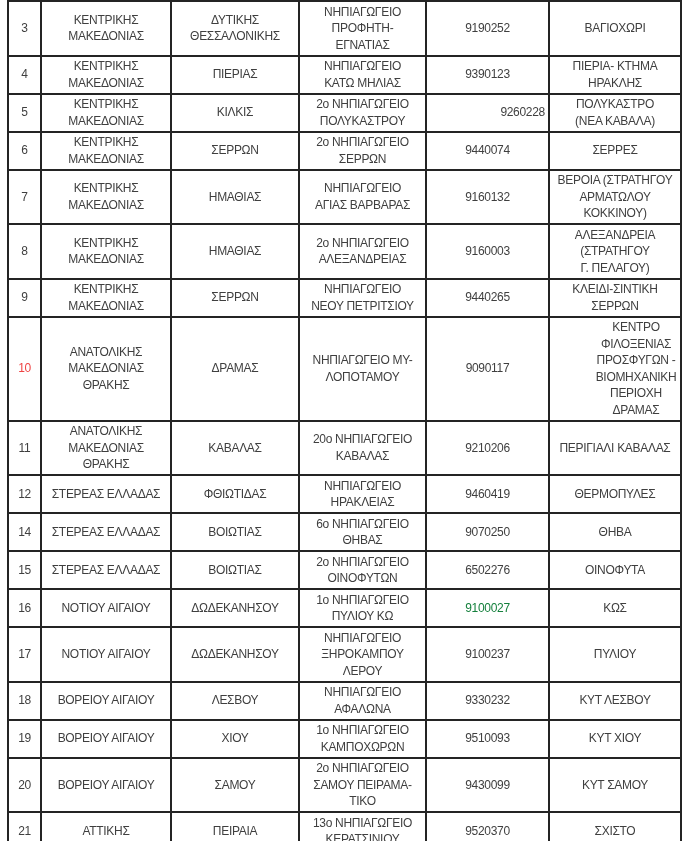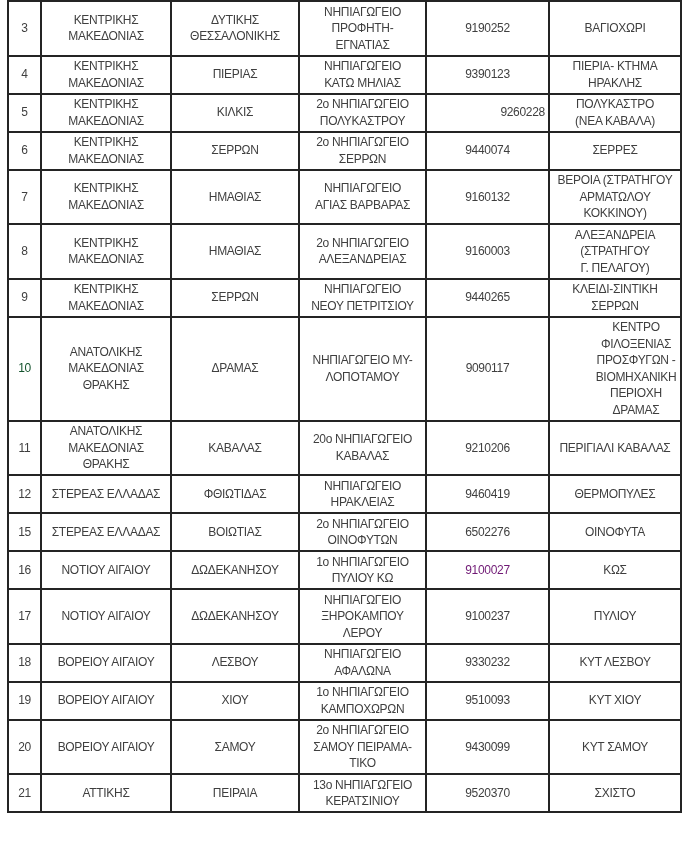--- a/index.html
+++ b/index.html
@@ -131,21 +131,21 @@
     <td class="col-region" style="color: rgb(63, 63, 63); border-color: rgb(36, 36, 36);">ΚΕΝΤΡΙΚΗΣ
 ΜΑΚΕΔΟΝΙΑΣ</td>
     <td class="col-pref" style="color: rgb(63, 63, 63); border-color: rgb(36, 36, 36);">ΣΕΡΡΩΝ</td>
     <td class="col-school" style="color: rgb(63, 63, 63); border-color: rgb(36, 36, 36);">ΝΗΠΙΑΓΩΓΕΙΟ
 ΝΕΟΥ ΠΕΤΡΙΤΣΙΟΥ</td>
     <td class="col-code" style="color: rgb(63, 63, 63); border-color: rgb(36, 36, 36);">9440265</td>
     <td class="col-loc" style="color: rgb(63, 63, 63); border-color: rgb(36, 36, 36);">ΚΛΕΙΔΙ-ΣΙΝΤΙΚΗ
 ΣΕΡΡΩΝ</td>
   </tr>
         <tr>
-    <td class="col-no" style="color: #14532d; border-color: rgb(36, 36, 36);">10</td>
+    <td class="col-no" style="color: #ef4444; border-color: rgb(36, 36, 36);">10</td>
     <td class="col-region" style="color: rgb(63, 63, 63); border-color: rgb(36, 36, 36);">ΑΝΑΤΟΛΙΚΗΣ
 ΜΑΚΕΔΟΝΙΑΣ
 ΘΡΑΚΗΣ</td>
     <td class="col-pref" style="color: rgb(63, 63, 63); border-color: rgb(36, 36, 36);">ΔΡΑΜΑΣ</td>
     <td class="col-school" style="color: rgb(63, 63, 63); border-color: rgb(36, 36, 36);">ΝΗΠΙΑΓΩΓΕΙΟ ΜΥ-
 ΛΟΠΟΤΑΜΟΥ</td>
     <td class="col-code" style="color: rgb(63, 63, 63); border-color: rgb(36, 36, 36);">9090117</td>
     <td class="col-loc" style="color: rgb(63, 63, 63); border-color: rgb(36, 36, 36); padding-left: 45px;">ΚΕΝΤΡΟ
 ΦΙΛΟΞΕΝΙΑΣ
 ΠΡΟΣΦΥΓΩΝ -
@@ -166,35 +166,44 @@
         <tr>
     <td class="col-no" style="color: rgb(63, 63, 63); border-color: rgb(36, 36, 36);">12</td>
     <td class="col-region" style="color: rgb(63, 63, 63); border-color: rgb(36, 36, 36);">ΣΤΕΡΕΑΣ ΕΛΛΑΔΑΣ</td>
     <td class="col-pref" style="color: rgb(63, 63, 63); border-color: rgb(36, 36, 36);">ΦΘΙΩΤΙΔΑΣ</td>
     <td class="col-school" style="color: rgb(63, 63, 63); border-color: rgb(36, 36, 36);">ΝΗΠΙΑΓΩΓΕΙΟ
 ΗΡΑΚΛΕΙΑΣ</td>
     <td class="col-code" style="color: rgb(63, 63, 63); border-color: rgb(36, 36, 36);">9460419</td>
     <td class="col-loc" style="color: rgb(63, 63, 63); border-color: rgb(36, 36, 36);">ΘΕΡΜΟΠΥΛΕΣ</td>
   </tr>
         <tr>
+    <td class="col-no" style="color: rgb(63, 63, 63); border-color: rgb(36, 36, 36);">14</td>
+    <td class="col-region" style="color: rgb(63, 63, 63); border-color: rgb(36, 36, 36);">ΣΤΕΡΕΑΣ ΕΛΛΑΔΑΣ</td>
+    <td class="col-pref" style="color: rgb(63, 63, 63); border-color: rgb(36, 36, 36);">ΒΟΙΩΤΙΑΣ</td>
+    <td class="col-school" style="color: rgb(63, 63, 63); border-color: rgb(36, 36, 36);">6ο ΝΗΠΙΑΓΩΓΕΙΟ
+ΘΗΒΑΣ</td>
+    <td class="col-code" style="color: rgb(63, 63, 63); border-color: rgb(36, 36, 36);">9070250</td>
+    <td class="col-loc" style="color: rgb(63, 63, 63); border-color: rgb(36, 36, 36);">ΘΗΒΑ</td>
+  </tr>
+        <tr>
     <td class="col-no" style="color: rgb(63, 63, 63); border-color: rgb(36, 36, 36);">15</td>
     <td class="col-region" style="color: rgb(63, 63, 63); border-color: rgb(36, 36, 36);">ΣΤΕΡΕΑΣ ΕΛΛΑΔΑΣ</td>
     <td class="col-pref" style="color: rgb(63, 63, 63); border-color: rgb(36, 36, 36);">ΒΟΙΩΤΙΑΣ</td>
     <td class="col-school" style="color: rgb(63, 63, 63); border-color: rgb(36, 36, 36);">2ο ΝΗΠΙΑΓΩΓΕΙΟ
 ΟΙΝΟΦΥΤΩΝ</td>
     <td class="col-code" style="color: rgb(63, 63, 63); border-color: rgb(36, 36, 36);">6502276</td>
     <td class="col-loc" style="color: rgb(63, 63, 63); border-color: rgb(36, 36, 36);">ΟΙΝΟΦΥΤΑ</td>
   </tr>
         <tr>
     <td class="col-no" style="color: rgb(63, 63, 63); border-color: rgb(36, 36, 36);">16</td>
     <td class="col-region" style="color: rgb(63, 63, 63); border-color: rgb(36, 36, 36);">ΝΟΤΙΟΥ ΑΙΓΑΙΟΥ</td>
     <td class="col-pref" style="color: rgb(63, 63, 63); border-color: rgb(36, 36, 36);">ΔΩΔΕΚΑΝΗΣΟΥ</td>
     <td class="col-school" style="color: rgb(63, 63, 63); border-color: rgb(36, 36, 36);">1ο ΝΗΠΙΑΓΩΓΕΙΟ
 ΠΥΛΙΟΥ ΚΩ</td>
-    <td class="col-code" style="color: #701a75; border-color: rgb(36, 36, 36); margin-left: 35px;">9100027</td>
+    <td class="col-code" style="color: #15803d; border-color: rgb(36, 36, 36); margin-left: 35px;">9100027</td>
     <td class="col-loc" style="color: rgb(63, 63, 63); border-color: rgb(36, 36, 36);">ΚΩΣ</td>
   </tr>
         <tr>
     <td class="col-no" style="color: rgb(63, 63, 63); border-color: rgb(36, 36, 36);">17</td>
     <td class="col-region" style="color: rgb(63, 63, 63); border-color: rgb(36, 36, 36);">ΝΟΤΙΟΥ ΑΙΓΑΙΟΥ</td>
     <td class="col-pref" style="color: rgb(63, 63, 63); border-color: rgb(36, 36, 36);">ΔΩΔΕΚΑΝΗΣΟΥ</td>
     <td class="col-school" style="color: rgb(63, 63, 63); border-color: rgb(36, 36, 36);">ΝΗΠΙΑΓΩΓΕΙΟ
 ΞΗΡΟΚΑΜΠΟΥ
 ΛΕΡΟΥ</td>
     <td class="col-code" style="color: rgb(63, 63, 63); border-color: rgb(36, 36, 36);">9100237</td>

